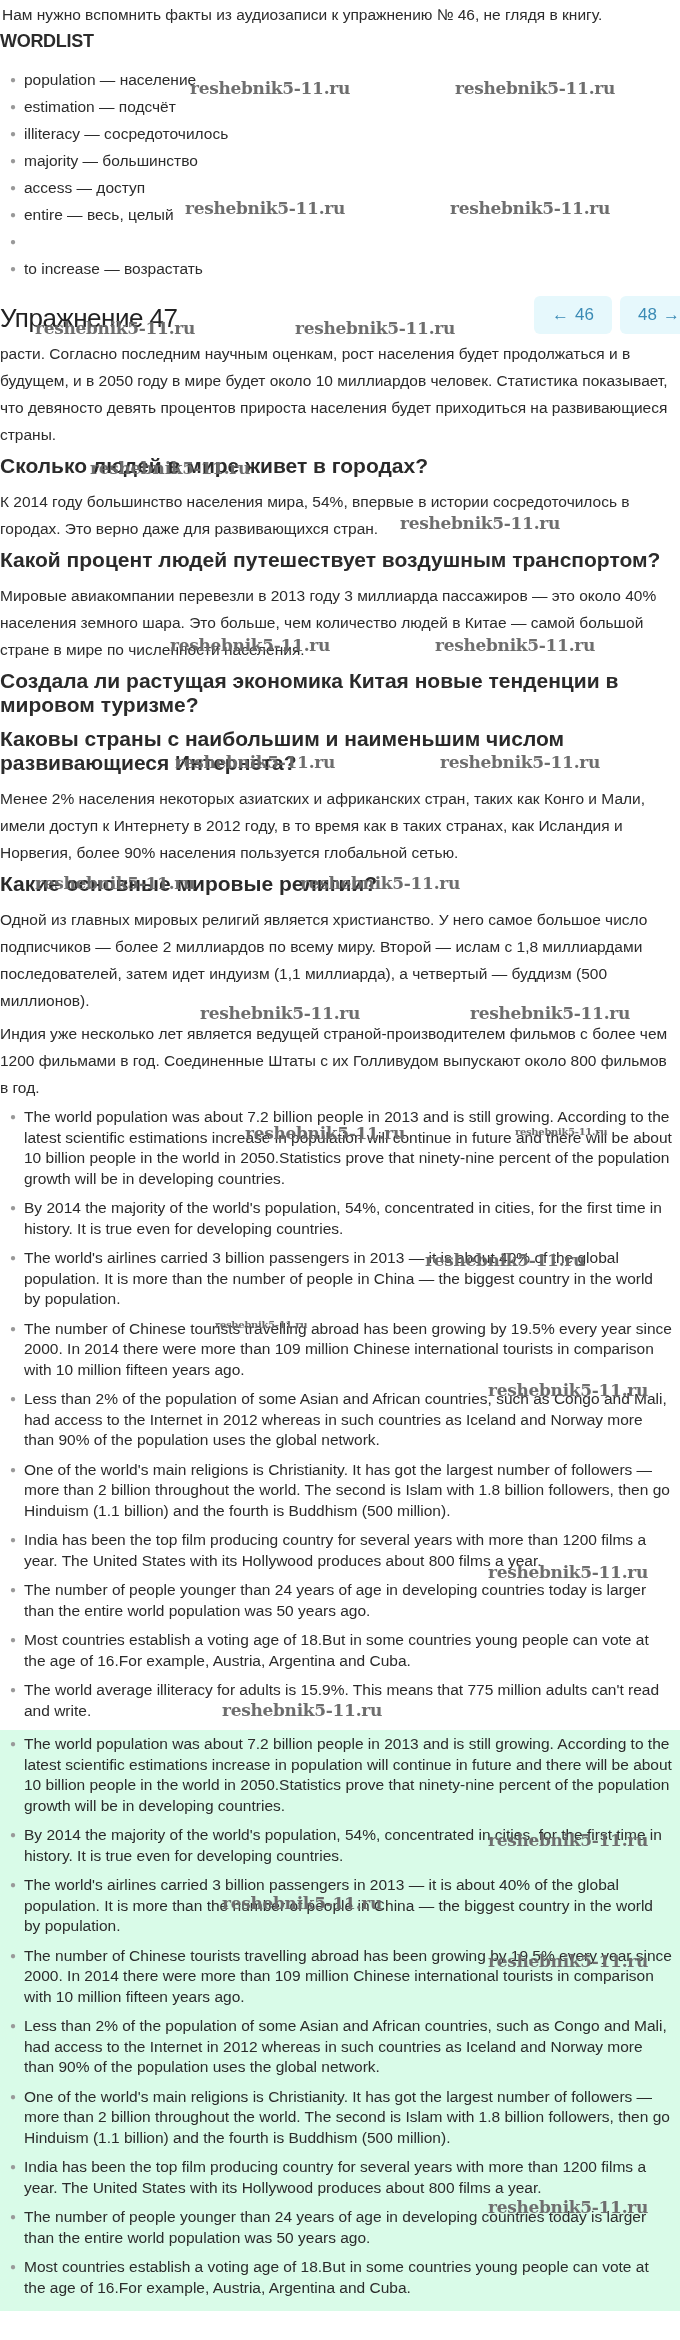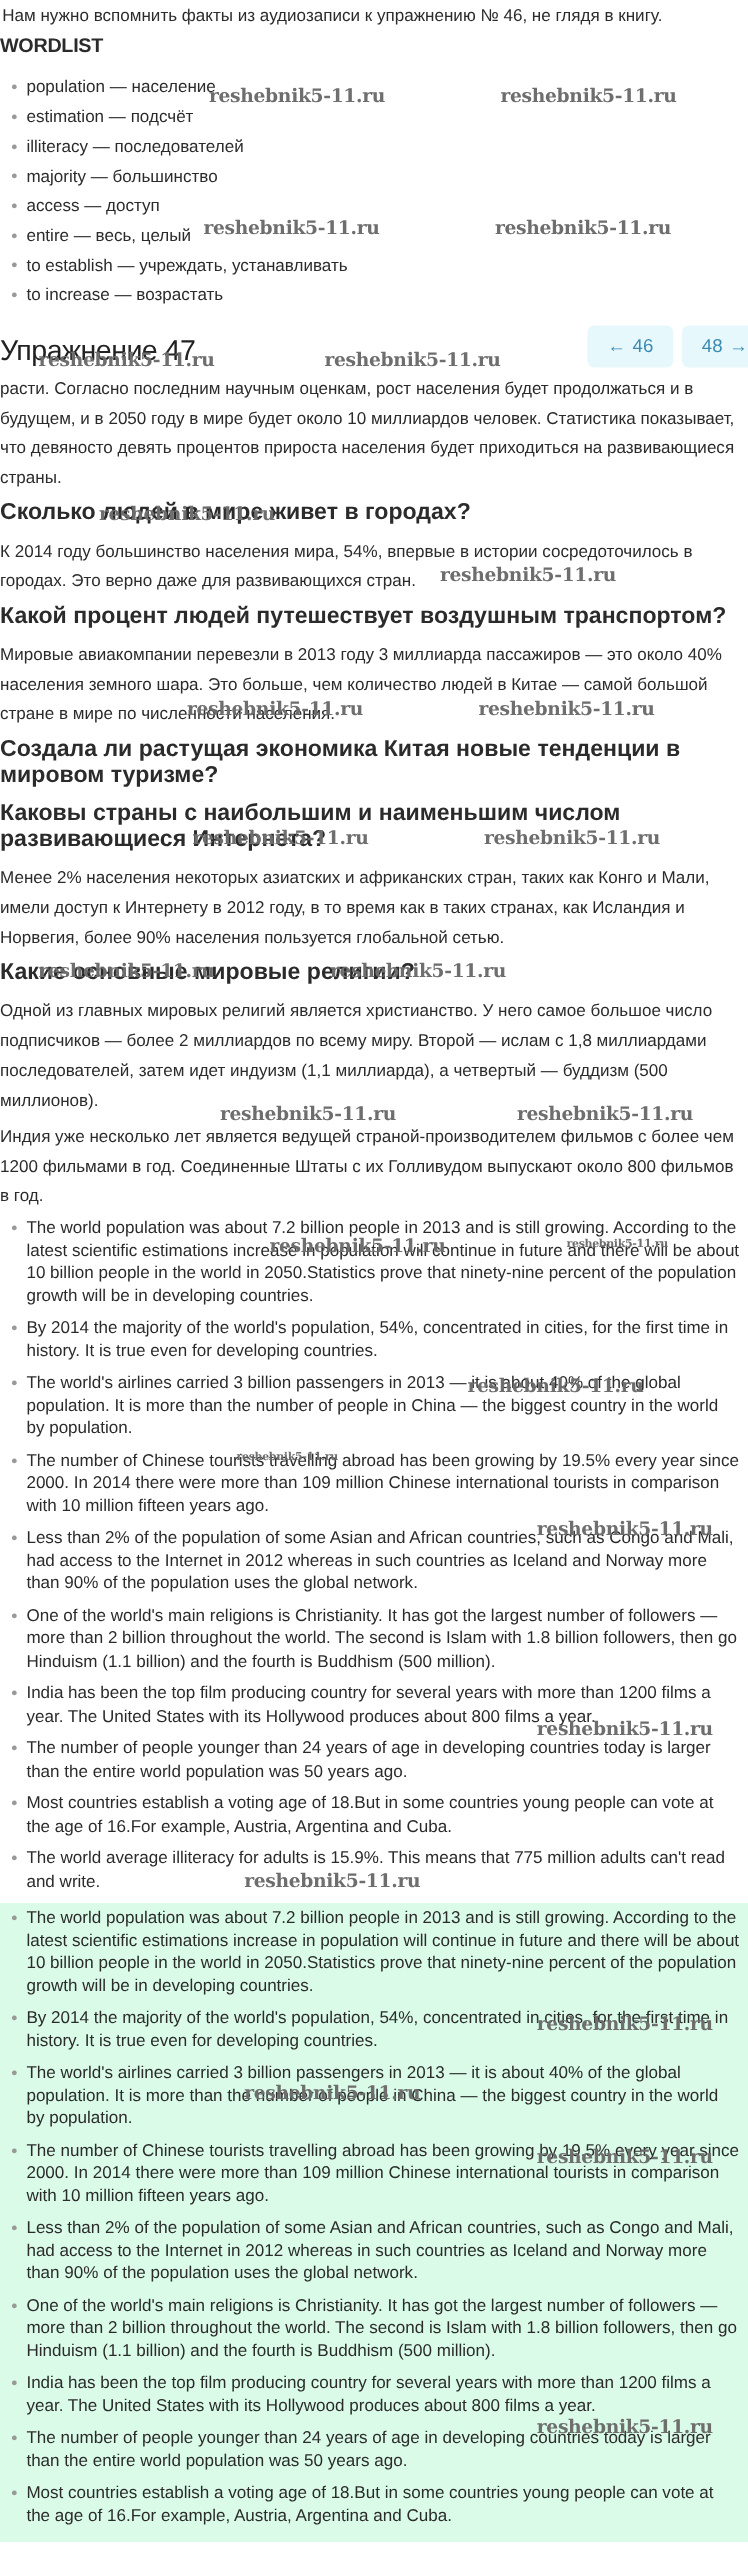--- a/index.html
+++ b/index.html
@@ -65,37 +65,36 @@
     <li>
         <span class="bullet">●</span>
         <span>population — население</span>
       </li>
     <li>
         <span class="bullet">●</span>
         <span>estimation — подсчёт</span>
       </li>
     <li>
         <span class="bullet">●</span>
-        <span>illiteracy — последователей</span>
+        <span>illiteracy — сосредоточилось</span>
       </li>
     <li>
         <span class="bullet">●</span>
         <span>majority — большинство</span>
       </li>
     <li>
         <span class="bullet">●</span>
         <span>access — доступ</span>
       </li>
     <li>
         <span class="bullet">●</span>
         <span>entire — весь, целый</span>
       </li>
     <li>
         <span class="bullet">●</span>
-        <span>to establish — учреждать, устанавливать</span>
       </li>
     <li>
         <span class="bullet">●</span>
         <span>to increase — возрастать</span>
       </li>
   </ul>
 
   <div class="ex-header">
     <h2 class="ex-title">Упражнение 47</h2>
     <div class="nav">

